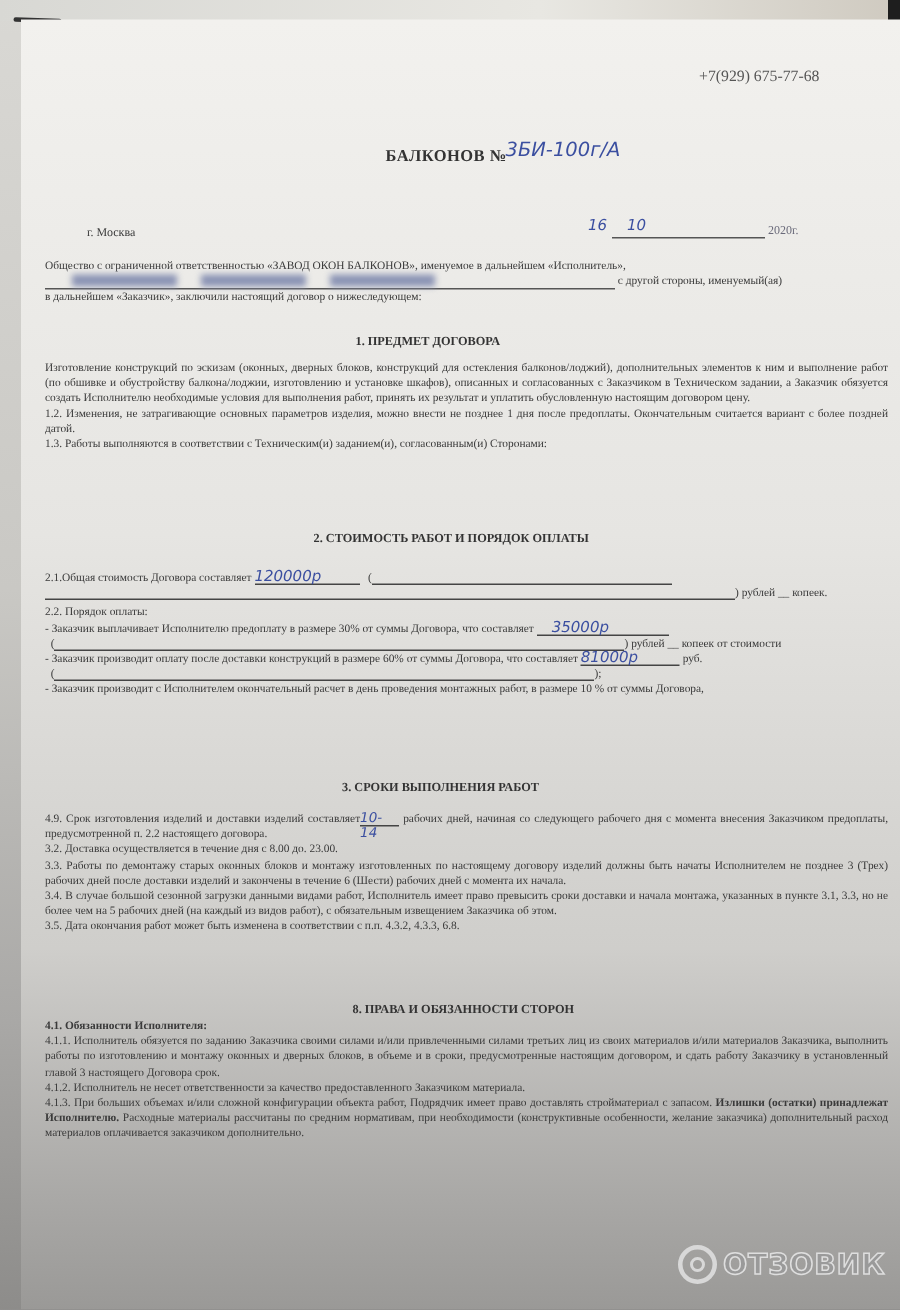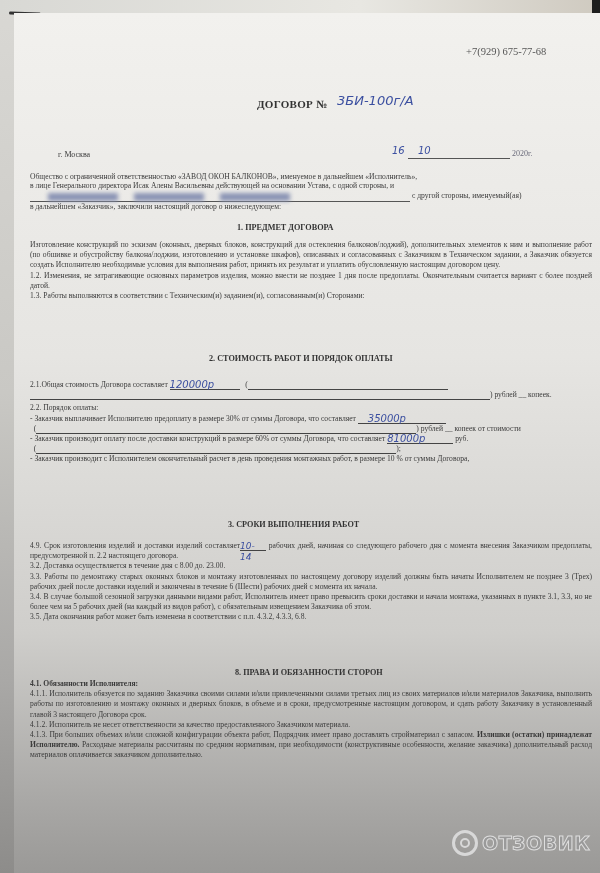--- a/index.html
+++ b/index.html
@@ -65,32 +65,31 @@
 <body>
 
 <div class="photo-bg"></div>
 <div class="top-strip"></div>
 <div class="dark-edge"></div>
 <div class="pen-mark"></div>
 
 <div class="page">
 
   <div class="abs phone">+7(929) 675-77-68</div>
-  <div class="abs title">ДОГОВОР №</div>
+  <div class="abs title">БАЛКОНОВ №</div>
   <div class="abs hand contract-no">3БИ-100г/А</div>
 
   <div class="abs city">г. Москва</div>
   <div class="abs hand date-day">16</div>
   <div class="abs hand date-month">10</div>
   <div class="abs date-line"></div>
   <div class="abs date-year">2020г.</div>
 
   <div class="abs para" style="top:159px;">
     <div>Общество с ограниченной ответственностью «ЗАВОД ОКОН БАЛКОНОВ», именуемое в дальнейшем «Исполнитель»,</div>
-    <div style="margin-top:-1px;">в лице Генерального директора   Исак  Алены Васильевны   действующей на основании Устава, с одной стороны, и</div>
     <div style="border-bottom:0.8px solid #555; width:380px; display:inline-block; height:10px;">
       <span class="blur" style="width:70px; margin-left:18px;"></span>
       <span class="blur" style="width:70px;"></span>
       <span class="blur" style="width:70px;"></span>
     </div>
     <span>с другой стороны, именуемый(ая)</span>
     <div>в дальнейшем «Заказчик», заключили настоящий договор о нижеследующем:</div>
   </div>
 
   <div class="abs sec-head" style="left:223px; top:210px;">1.    ПРЕДМЕТ ДОГОВОРА</div>

